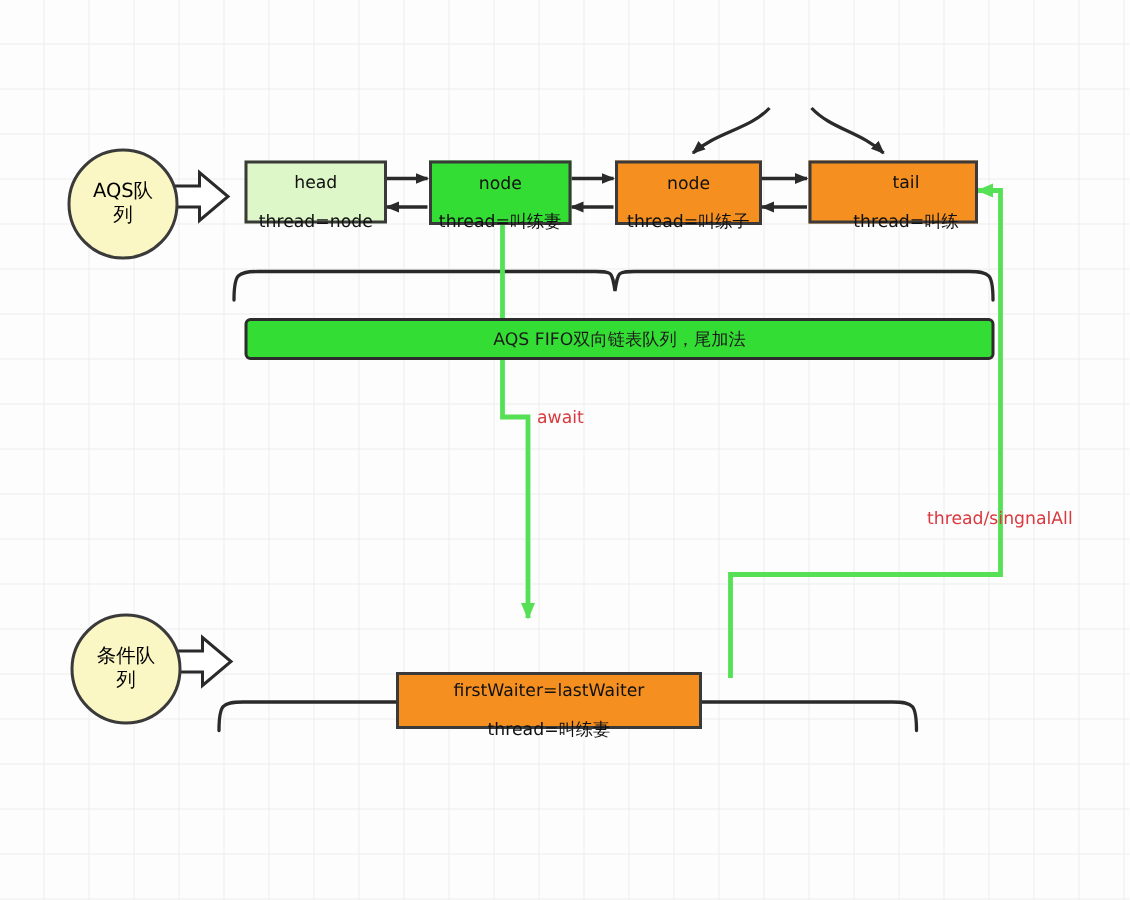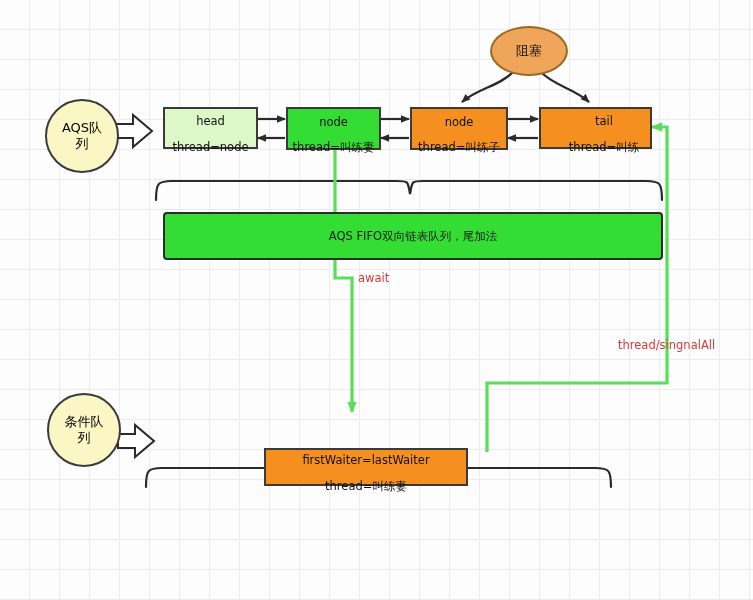--- a/index.html
+++ b/index.html
@@ -126,28 +126,25 @@
     <path d="M335,150 L335,278 L352,278 L352,412" fill="none" stroke="#55e055" stroke-width="3.2" marker-end="url(#arrHeadGreen)"></path>
 
     <path d="M487,452 L487,383 L667,383 L667,127 L652,127" fill="none" stroke="#55e055" stroke-width="3.2" marker-end="url(#arrHeadGreen)"></path>
   </svg>
 
   <div class="circle" style="left:45px;top:99px;width:70px;height:70px;">
     <span>AQS队
 列</span>
   </div>
 
-  <div class="circle" style="left:47px;top:393px;width:70px;height:70px;">
+  <div class="circle" style="left:47px;top:409px;width:70px;height:70px;">
     <span>条件队
 列</span>
   </div>
 
-  <div class="ellipse" style="left:490px;top:26px;width:74px;height:46px;">
-    <span>阻塞</span>
-  </div>
 
   <div class="node head" style="left:163px;top:107px;width:95px;height:42px;">
     <span>
       <span>head</span><br>
       <span>thread=node</span>
     </span>
   </div>
 
   <div class="node green" style="left:286px;top:107px;width:95px;height:43px;">
     <span>
@@ -163,21 +160,21 @@
     </span>
   </div>
 
   <div class="node orange" style="left:539px;top:107px;width:113px;height:42px;padding-left:20px;">
     <span>
       <span>tail</span><br>
       <span>thread=叫练</span>
     </span>
   </div>
 
-  <div class="banner" style="left:163px;top:212px;width:500px;height:48px;">
+  <div class="banner" style="left:163px;top:212px;width:500px;height:28px;">
     <span>AQS FIFO双向链表队列，尾加法</span>
   </div>
 
   <div class="node orange" style="left:264px;top:416px;width:204px;height:38px;margin-top:32px;">
     <span>
       <span>firstWaiter=lastWaiter</span><br>
       <span>thread=叫练妻</span>
     </span>
   </div>
 

